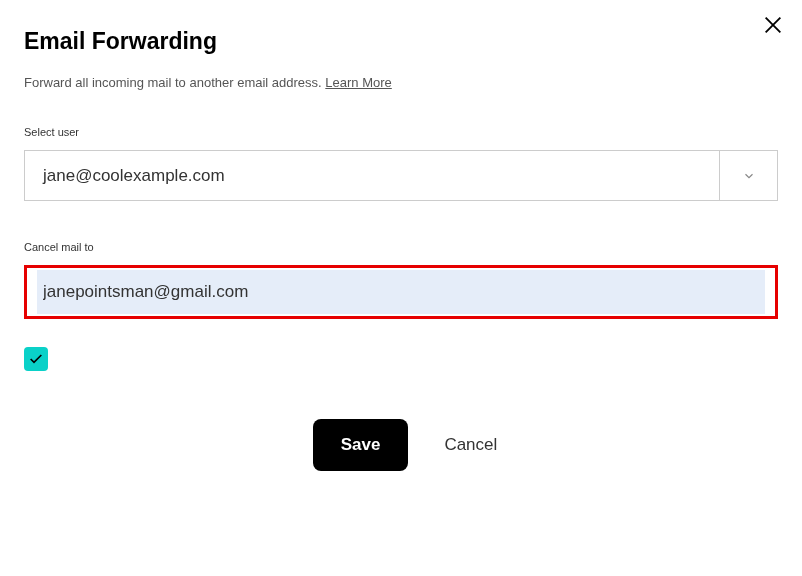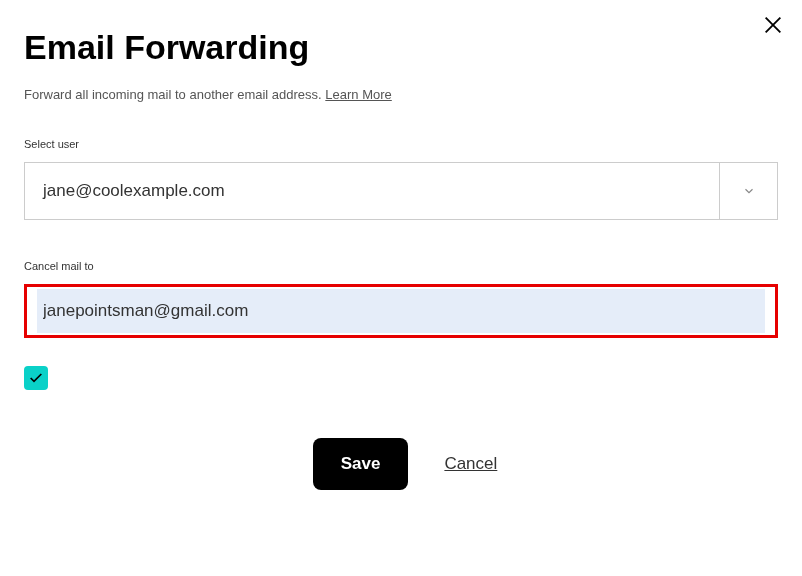--- a/index.html
+++ b/index.html
@@ -24,21 +24,21 @@
       cursor: pointer;
       padding: 4px;
     }
     .close-btn svg {
       width: 22px;
       height: 22px;
       stroke: #000;
       stroke-width: 2;
     }
     .title {
-      font-size: 34px;
+      font-size: 23px;
       font-weight: 700;
       color: #000;
       margin-bottom: 20px;
     }
     .description {
       font-size: 13px;
       color: #555;
       margin-bottom: 36px;
     }
     .learn-more {
@@ -47,21 +47,21 @@
       cursor: pointer;
     }
     .label {
       font-size: 11px;
       color: #333;
       margin-bottom: 12px;
       display: block;
     }
     .select-wrapper {
       border: 1px solid #ccc;
-      height: 58px;
+      height: 51px;
       display: flex;
       align-items: stretch;
       margin-bottom: 40px;
     }
     .select-value {
       flex: 1;
       display: flex;
       align-items: center;
       padding: 0 18px;
       font-size: 17px;
@@ -139,21 +139,20 @@
       font-size: 17px;
       font-weight: 600;
       cursor: pointer;
     }
     .cancel-btn {
       background: none;
       border: none;
       color: #333;
       font-size: 17px;
       cursor: pointer;
-      text-decoration: underline;
     }
   </style>
 </head>
 <body>
 
 <button class="close-btn">
   <svg viewBox="0 0 24 24">
     <line x1="4" y1="4" x2="20" y2="20"></line>
     <line x1="20" y1="4" x2="4" y2="20"></line>
   </svg>

